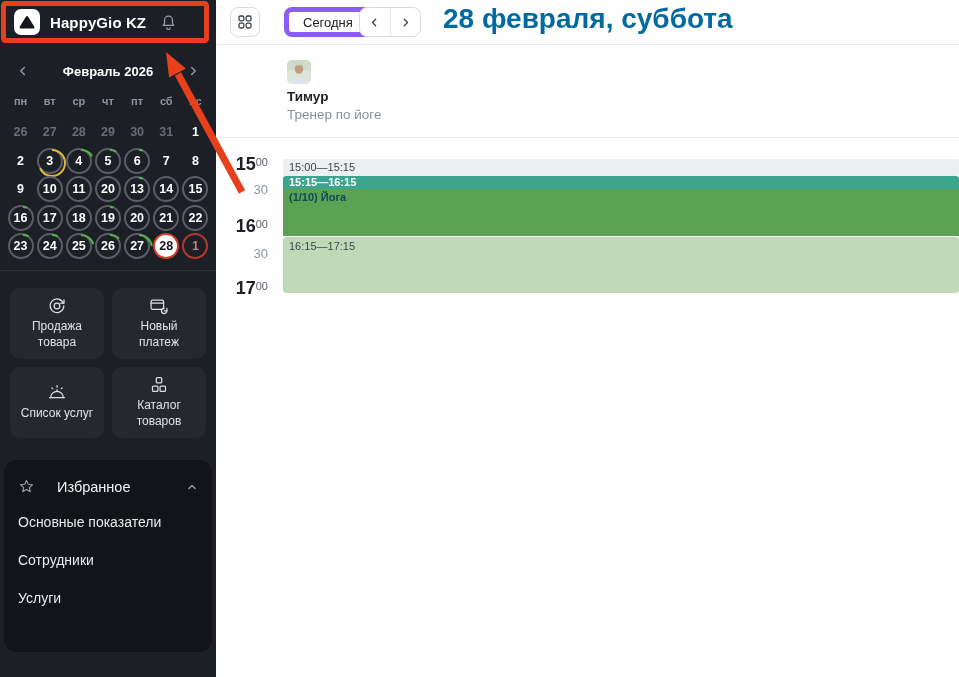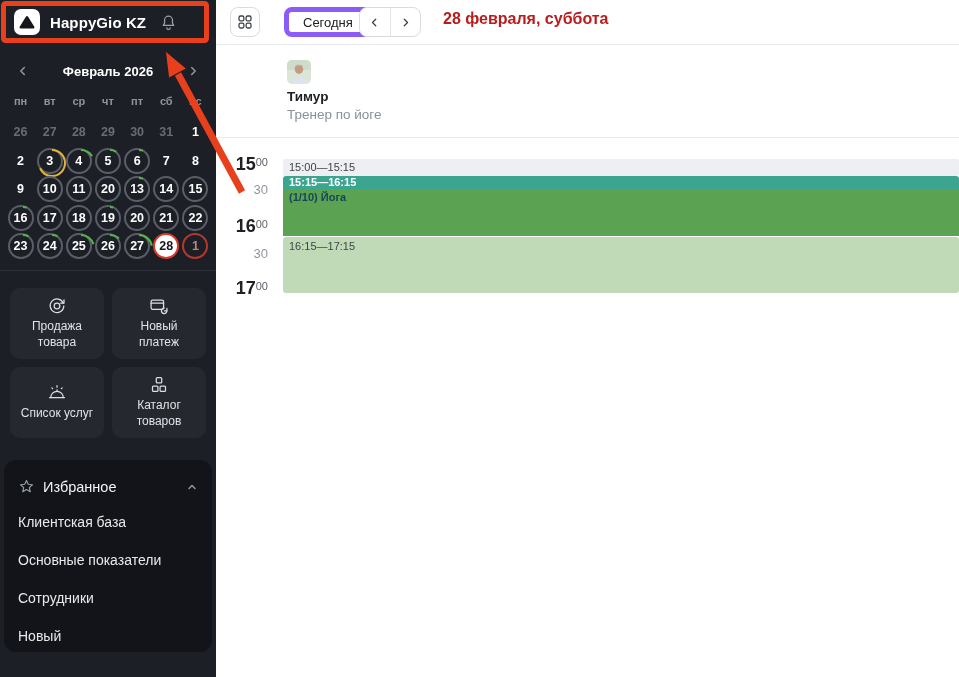--- a/index.html
+++ b/index.html
@@ -27,34 +27,34 @@
   .arc { position:absolute; left:-1px; top:-1px; width:28px; height:28px; pointer-events:none; }
 
   .side-divider { position:absolute; top:270px; left:0; width:216px; height:1px; background:#2d3037; }
 
   .tiles { position:absolute; top:288px; left:10px; width:196px; display:grid; grid-template-columns:1fr 1fr; gap:8px; }
   .tile { height:71px; background:var(--tile-bg); border-radius:10px; display:flex; flex-direction:column; align-items:center; justify-content:center; gap:3px; cursor:pointer; padding:4px 10px; }
   .tile-label { font-size:12px; line-height:1.3; color:#e0e2e5; text-align:center; }
   .tile-icon { width:20px; height:20px; }
 
   .fav { position:absolute; top:460px; left:4px; width:208px; bottom:25px; background:var(--panel-bg); border-radius:12px; padding:18px 14px 10px; }
-  .fav-header { display:flex; align-items:center; gap:8px; cursor:pointer; }
+  .fav-header { display:flex; align-items:center; gap:22px; cursor:pointer; }
   .fav-title { flex:1; font-size:14.5px; color:#f2f3f5; }
   .fav-list { margin-top:8px; }
   .fav-item { height:38px; display:flex; align-items:center; font-size:14px; color:#e8e9eb; cursor:pointer; }
 
   
   .main { position:absolute; left:216px; top:0; right:0; bottom:0; background:#fff; }
   .topbar { position:relative; height:45px; border-bottom:1px solid #e8eaef; }
   .grid-btn { position:absolute; left:14px; top:7px; width:30px; height:30px; border:1px solid #d8dbe2; border-radius:8px; background:#fff; display:flex; align-items:center; justify-content:center; cursor:pointer; }
   .today-btn { position:absolute; left:68px; top:7px; height:30px; padding:0 14px; border:5px solid #8b5cf6; border-radius:8px; background:#fff; font-size:13px; color:#202124; display:flex; align-items:center; cursor:pointer; font-family:inherit; }
   .chev-group { position:absolute; left:143px; top:7px; width:62px; height:30px; border:1px solid #d8dbe2; border-radius:8px; background:#fff; display:flex; overflow:hidden; }
   .chev-cell { flex:1; display:flex; align-items:center; justify-content:center; cursor:pointer; }
   .chev-cell:first-child { border-right:1px solid #e3e5ea; }
-  .date-title { position:absolute; left:227px; top:0; height:38px; display:flex; align-items:center; font-size:16px; font-weight:600; color:#b91c1c; }
+  .date-title { position:absolute; left:227px; top:0; height:38px; display:flex; align-items:center; font-size:28px; font-weight:600; color:#0369a1; }
 
   .staff-row { position:absolute; top:45px; left:0; right:0; height:93px; border-bottom:1px solid #e8eaef; cursor:pointer; }
   .avatar { position:absolute; left:71px; top:15px; width:24px; height:24px; border-radius:5px; overflow:hidden; }
   .staff-name { position:absolute; left:71px; top:44px; font-size:13.5px; font-weight:700; color:#202124; }
   .staff-role { position:absolute; left:71px; top:62px; font-size:13.5px; color:#8a9099; }
 
   .timeline { position:absolute; top:138px; left:0; right:0; bottom:0; }
   .t-label { position:absolute; left:0; width:52px; text-align:right; }
   .t-hour { display:flex; justify-content:flex-end; align-items:flex-start; color:#202124; }
   .t-hour .th { font-size:18px; font-weight:700; line-height:1; }
@@ -309,24 +309,23 @@
     <div class="fav-header">
       <svg width="17" height="17" viewBox="0 0 24 24" fill="none" stroke="#9aa0a8" stroke-width="1.6" stroke-linejoin="round">
           <path d="M12 3.5l2.5 5.4 5.9.6-4.4 4 1.3 5.8-5.3-3-5.3 3 1.3-5.8-4.4-4 5.9-.6z"></path>
         </svg>
       <span class="fav-title">Избранное</span>
       <svg width="12" height="12" viewBox="0 0 16 16" fill="none" stroke="#9aa0a8" stroke-width="1.8" stroke-linecap="round" stroke-linejoin="round">
           <path d="M4 10l4-4 4 4"></path>
         </svg>
     </div>
     <div class="fav-list">
-        <div class="fav-item">Клиентская база</div>
         <div class="fav-item">Основные показатели</div>
         <div class="fav-item">Сотрудники</div>
-        <div class="fav-item">Новый</div>
+        <div class="fav-item">Услуги</div>
       </div>
   </div>
 </aside>
 
 <main class="main">
   <div class="topbar">
     <div class="grid-btn">
       <svg width="18" height="18" viewBox="0 0 24 24" fill="none" stroke="#3c4043" stroke-width="1.7">
         <rect x="4" y="4" width="6.5" height="6.5" rx="2"></rect>
           <rect x="13.5" y="4" width="6.5" height="6.5" rx="2"></rect>

